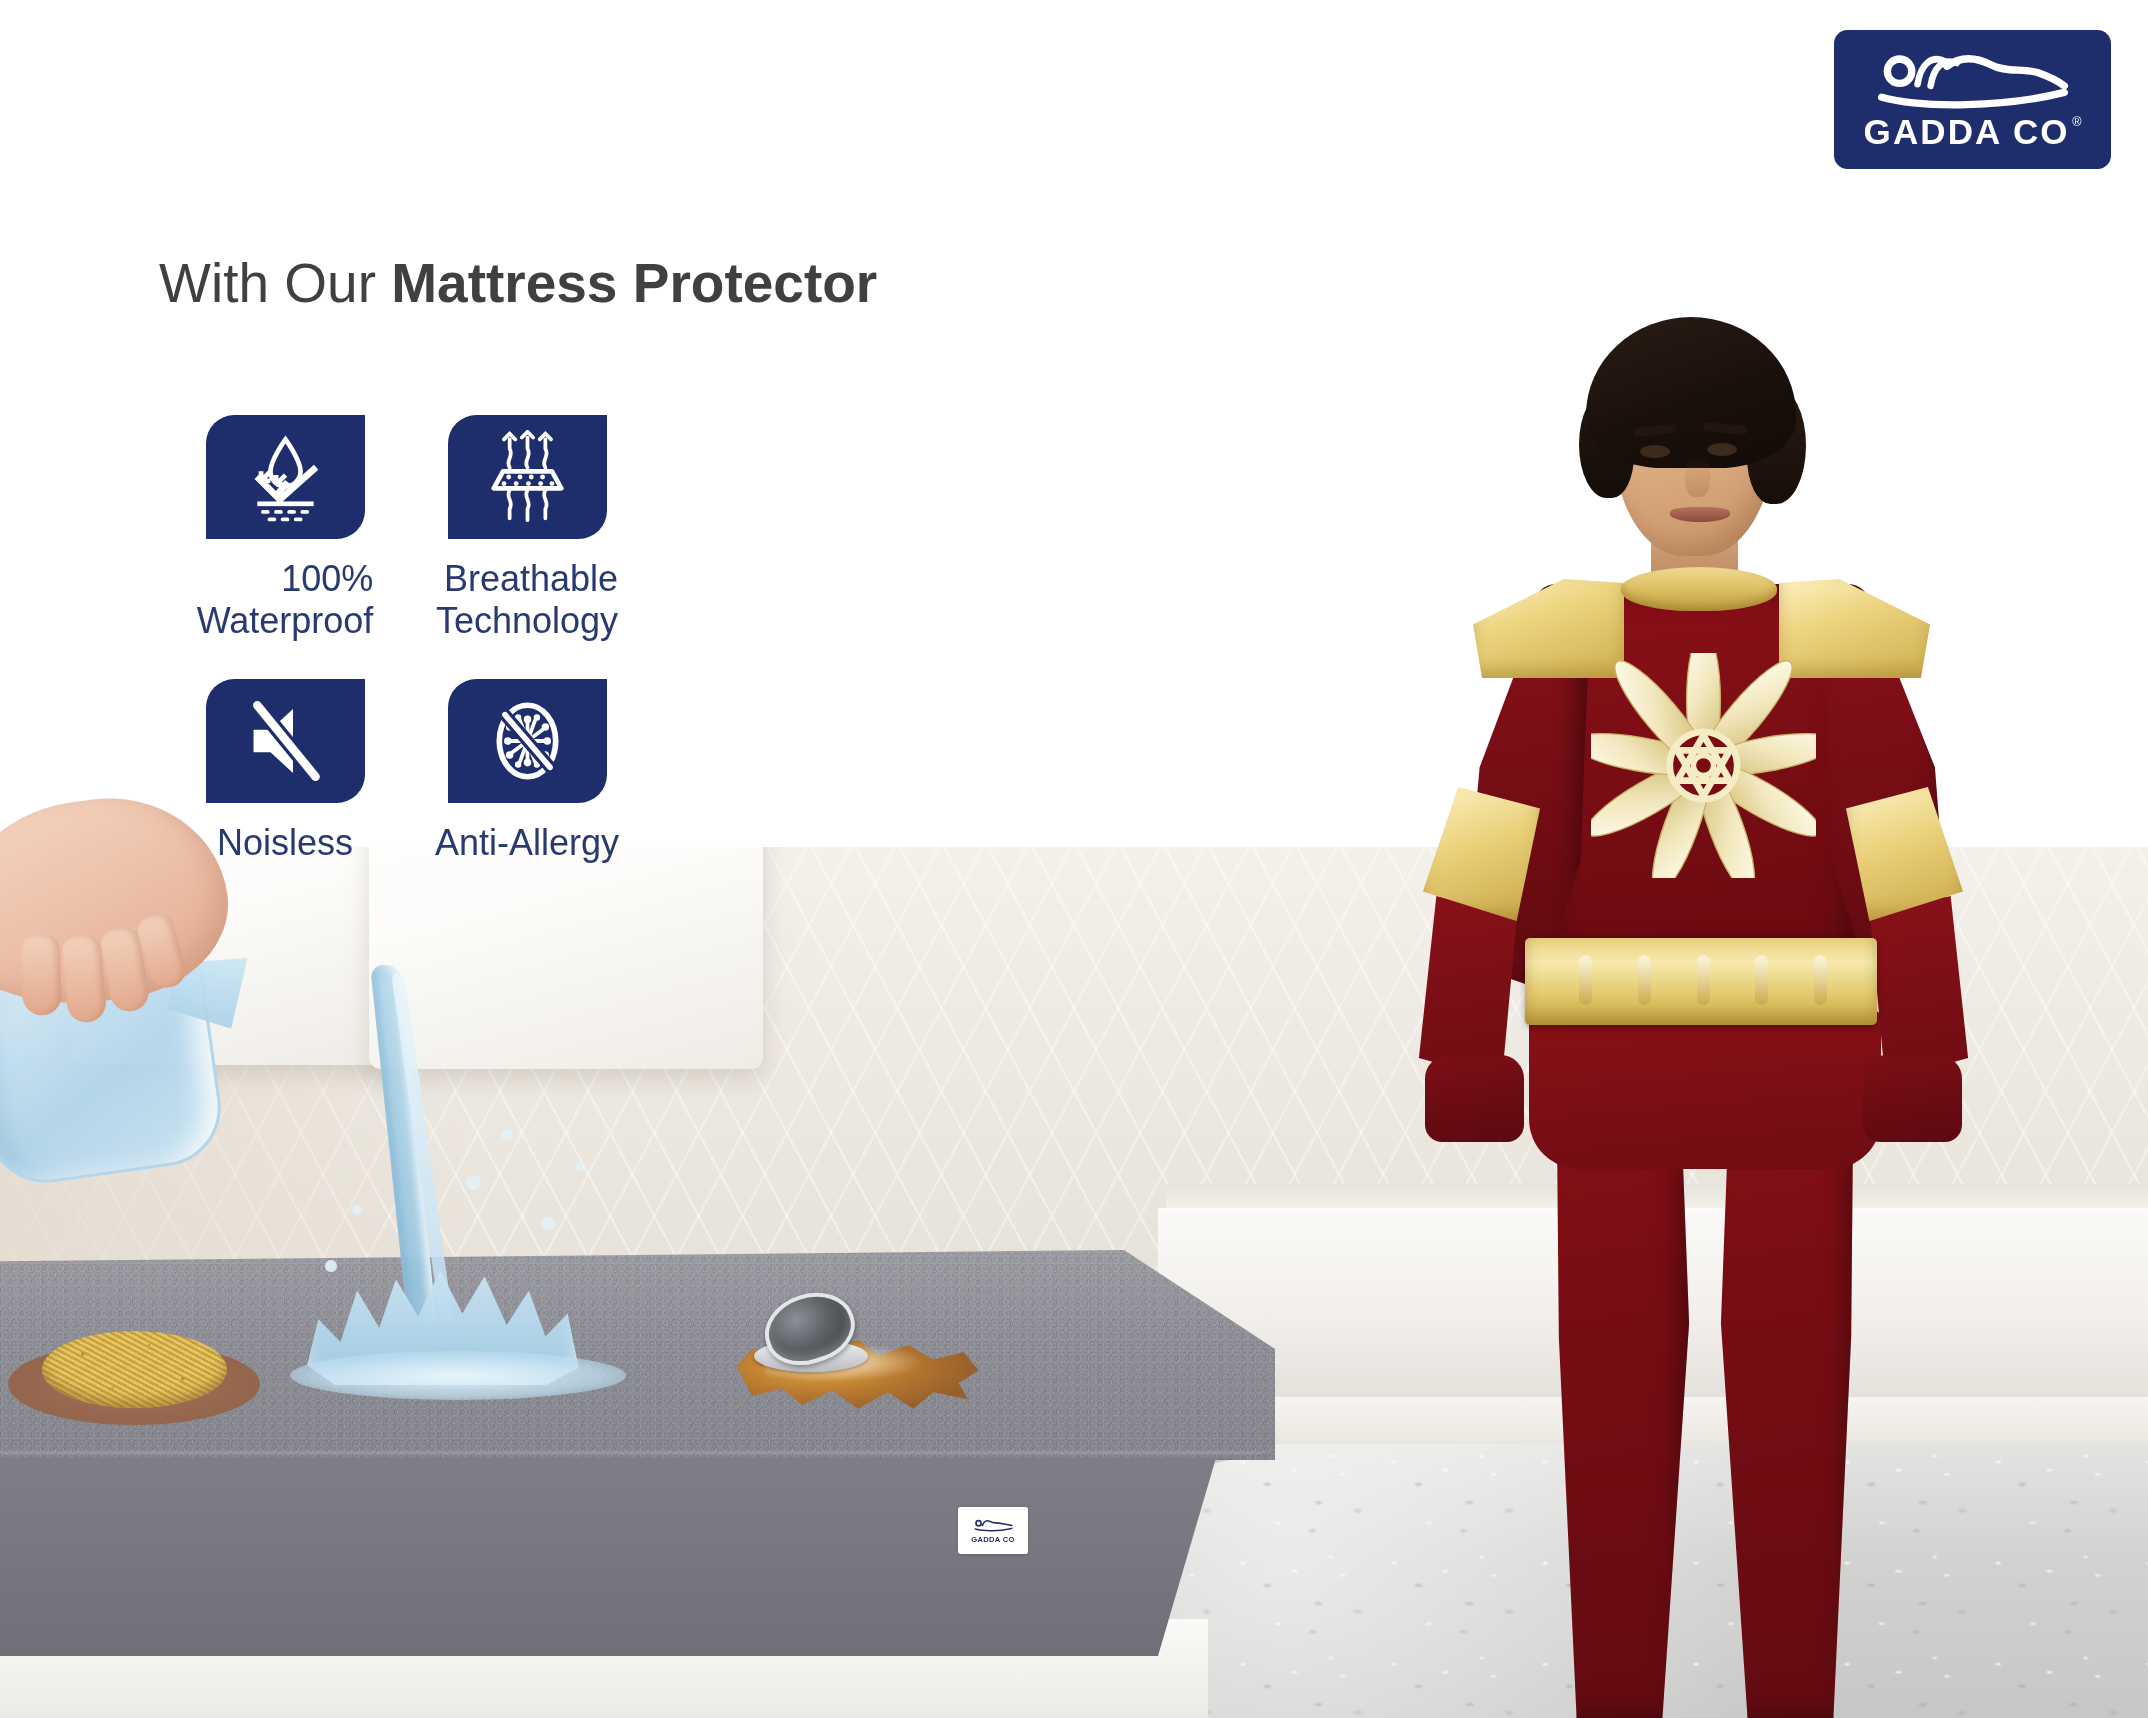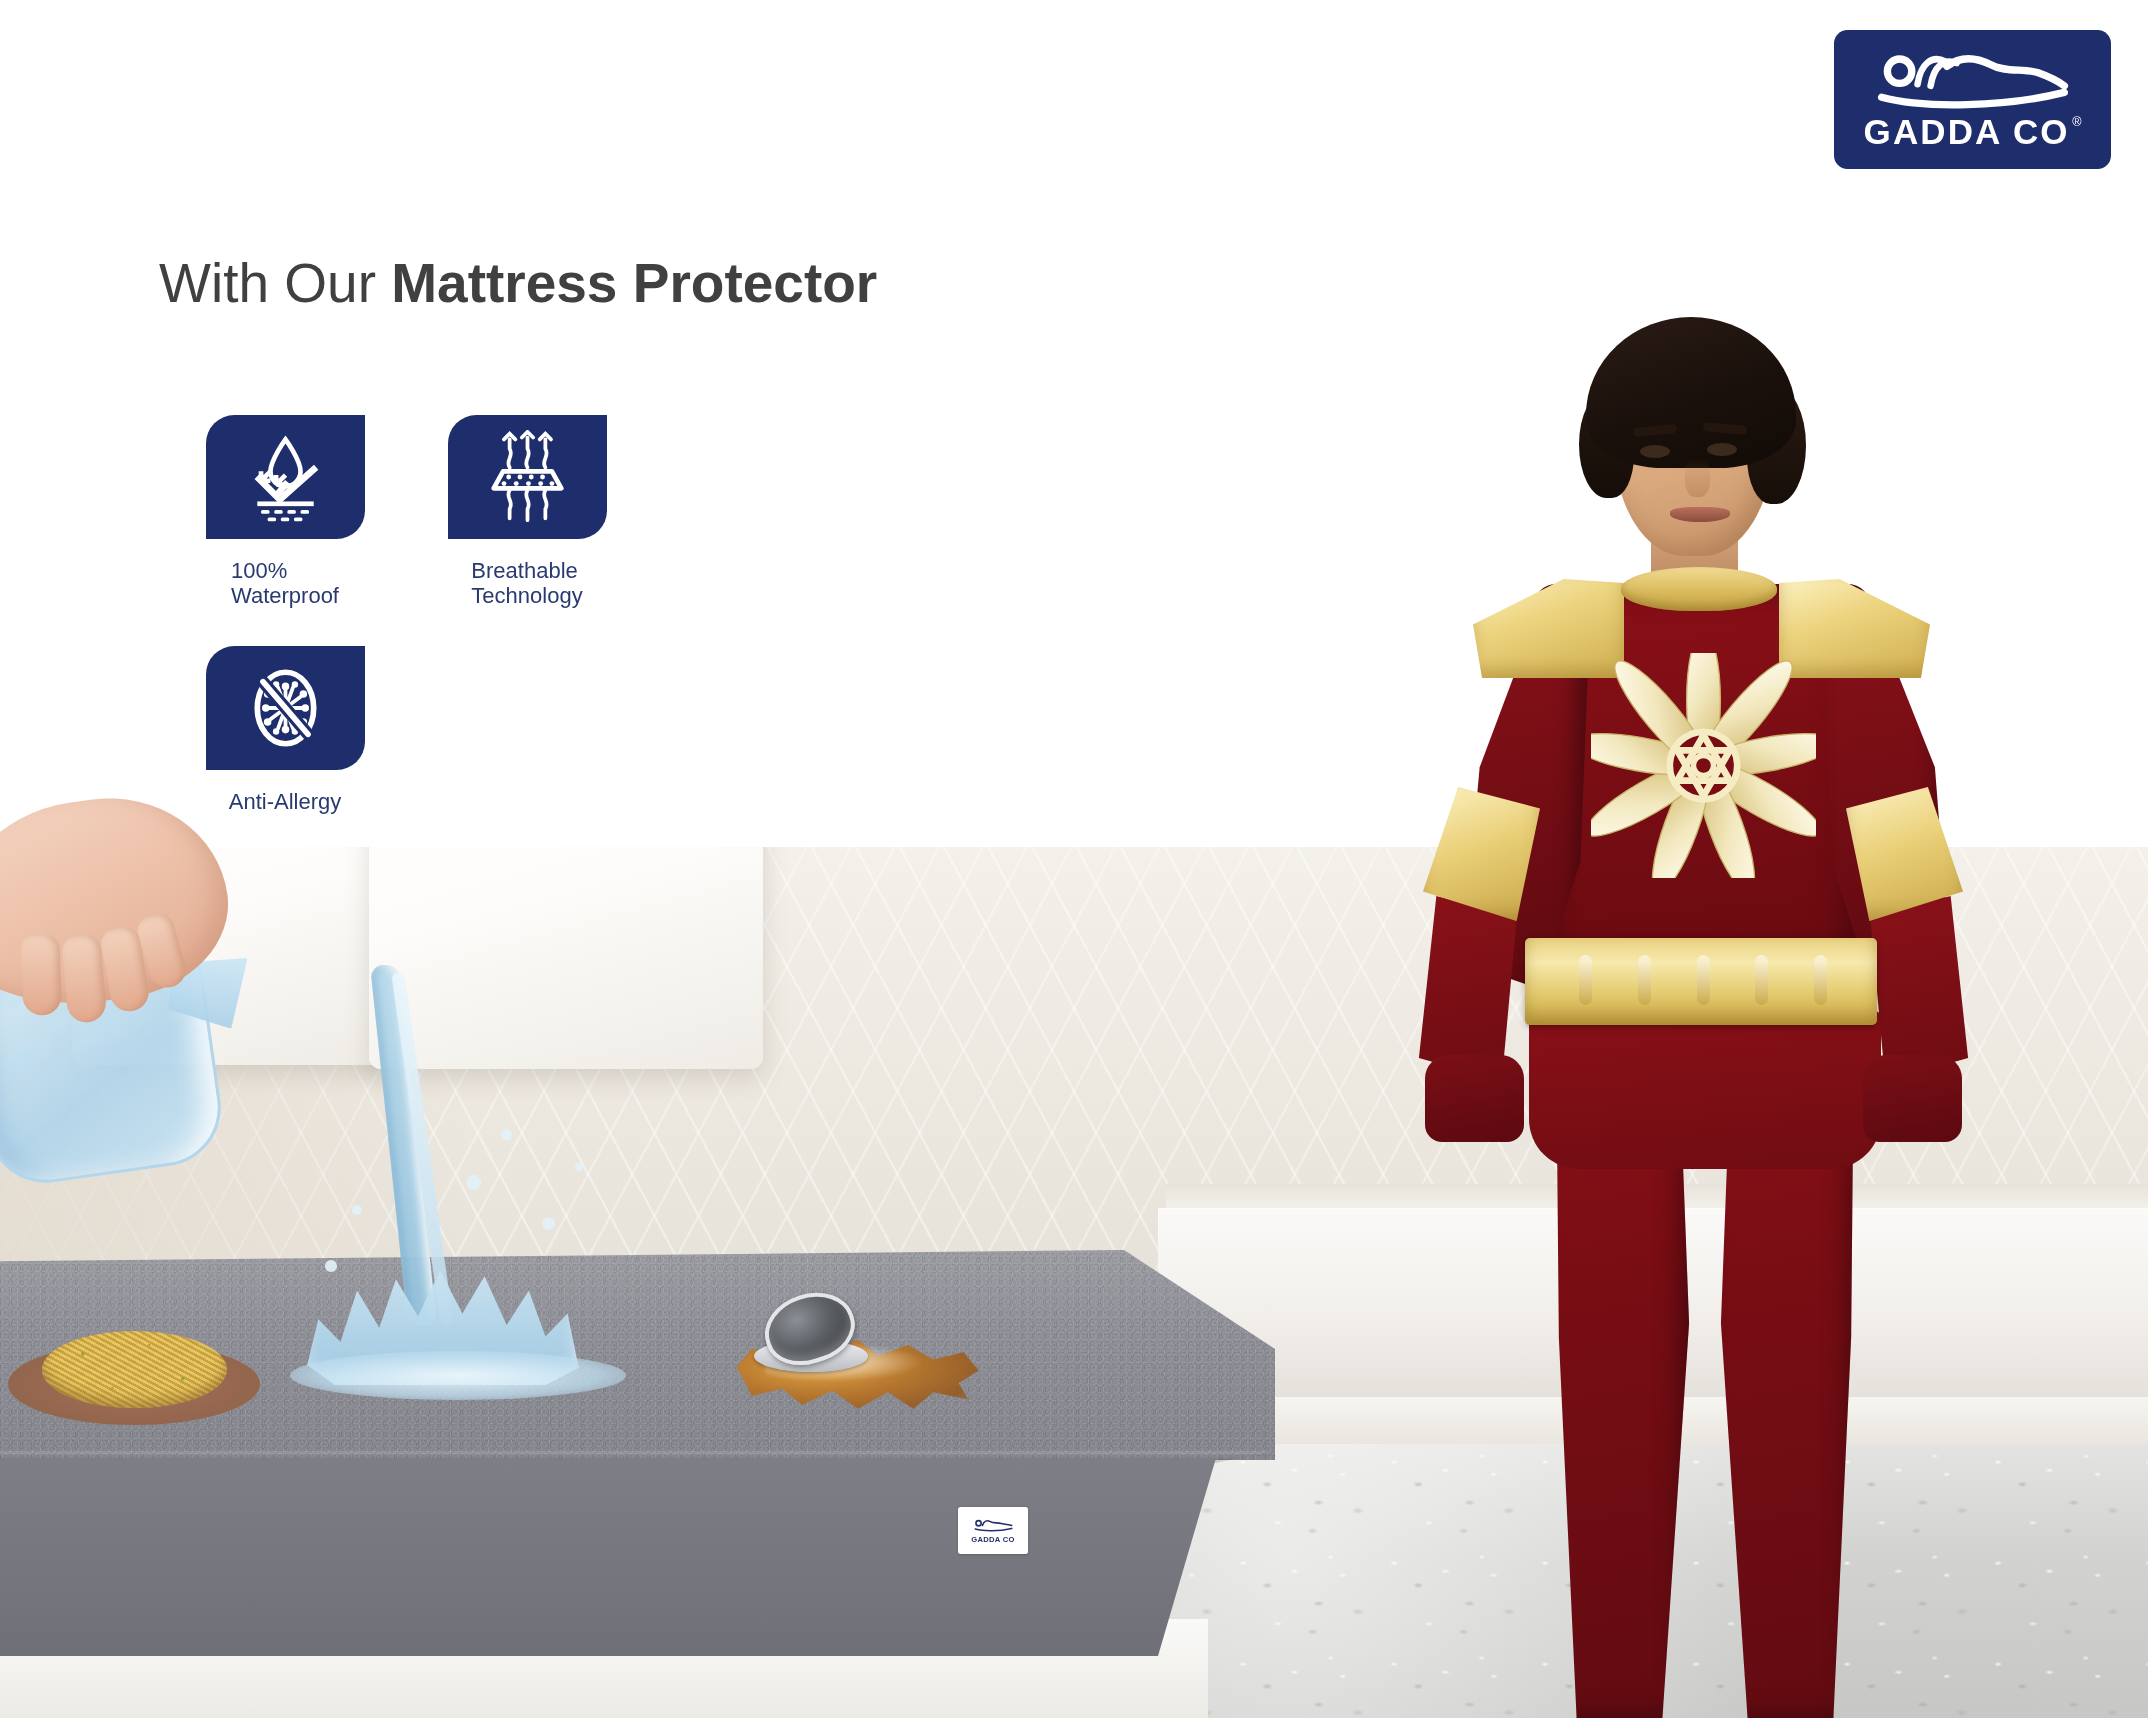--- a/index.html
+++ b/index.html
@@ -424,22 +424,22 @@
   .feature {
     width:242px; display:flex; flex-direction:column; align-items:center;
   }
   .feature-badge {
     width:159px; height:124px; background:#1e2d6b;
     border-radius:28.5px 0 28.5px 0;
     display:flex; align-items:center; justify-content:center;
   }
   .feature-badge svg { width:99px; height:94px; display:block; }
   .feature-label {
-    margin-top:18.5px; text-align:left;
-    font-size:22px; line-height:1.18; color:#283a70;
+    margin-top:18.5px; text-align:right;
+    font-size:36px; line-height:1.18; color:#283a70;
     font-family:"Liberation Sans", sans-serif; white-space:pre-line;
   }
 </style>
 </head>
 <body>
 
 <div id="ad">
 
   <div class="room">
     <div class="wall-upper"></div>
@@ -656,20 +656,30 @@
         </div>
         <div class="feature-label">Breathable
 Technology</div>
       </div>
 
 
     </div>
 
     <div class="feature-row">
 
+      <div class="feature">
+        <div class="feature-badge">
+          <svg viewBox="0 0 100 100">
+            <path d="M16 38 H34 L58 16 V84 L34 62 H16 Z" fill="#fff"></path>
+            <path d="M20 12 L82 88" stroke="#1e2d6b" stroke-width="16" stroke-linecap="round"></path>
+            <path d="M20 12 L82 88" stroke="#fff" stroke-width="9" stroke-linecap="round"></path>
+          </svg>
+        </div>
+        <div class="feature-label">Noisless</div>
+      </div>
 
       <div class="feature">
         <div class="feature-badge">
           <svg viewBox="0 0 100 100">
             <ellipse cx="50" cy="50" rx="30" ry="38" fill="none" stroke="#fff" stroke-width="6"></ellipse>
             <g stroke="#fff" stroke-width="4" stroke-linecap="round" fill="none">
               <path d="M50 30 V70 M34 38 L66 62 M66 38 L34 62 M32 50 H68 M42 28 L58 72 M58 28 L42 72"></path>
             </g>
             <g fill="#fff">
               <circle cx="50" cy="27" r="4"></circle>

